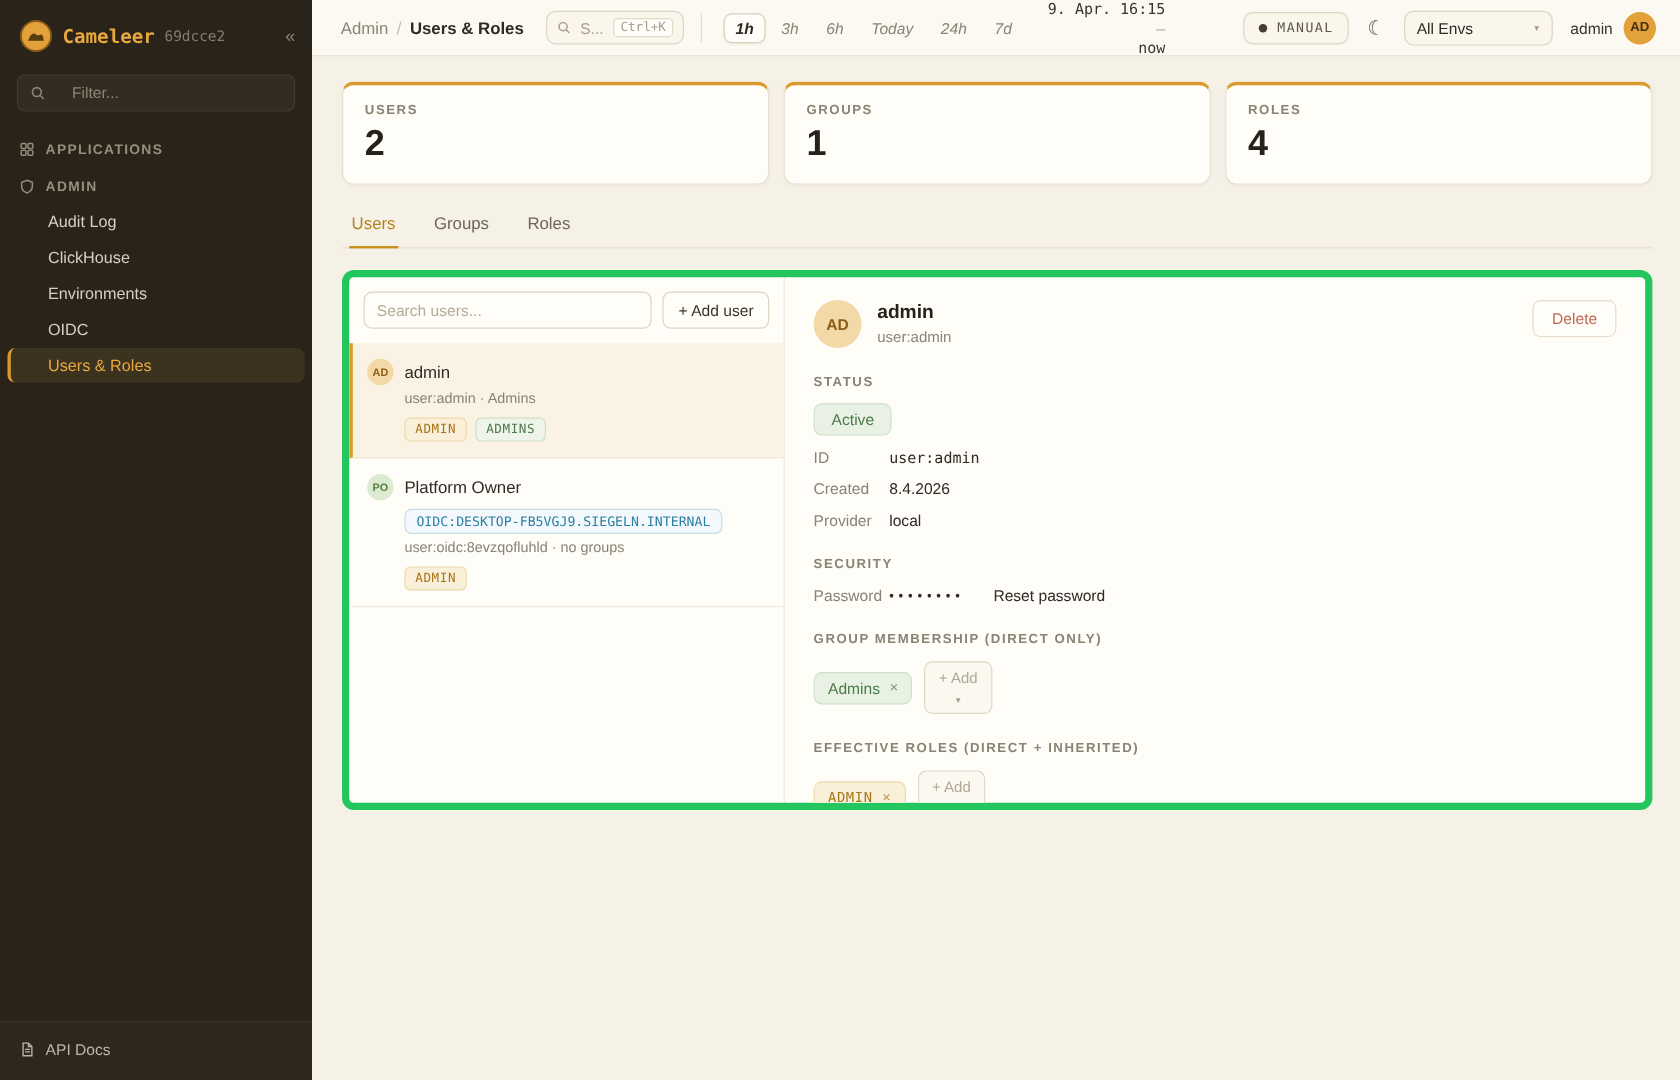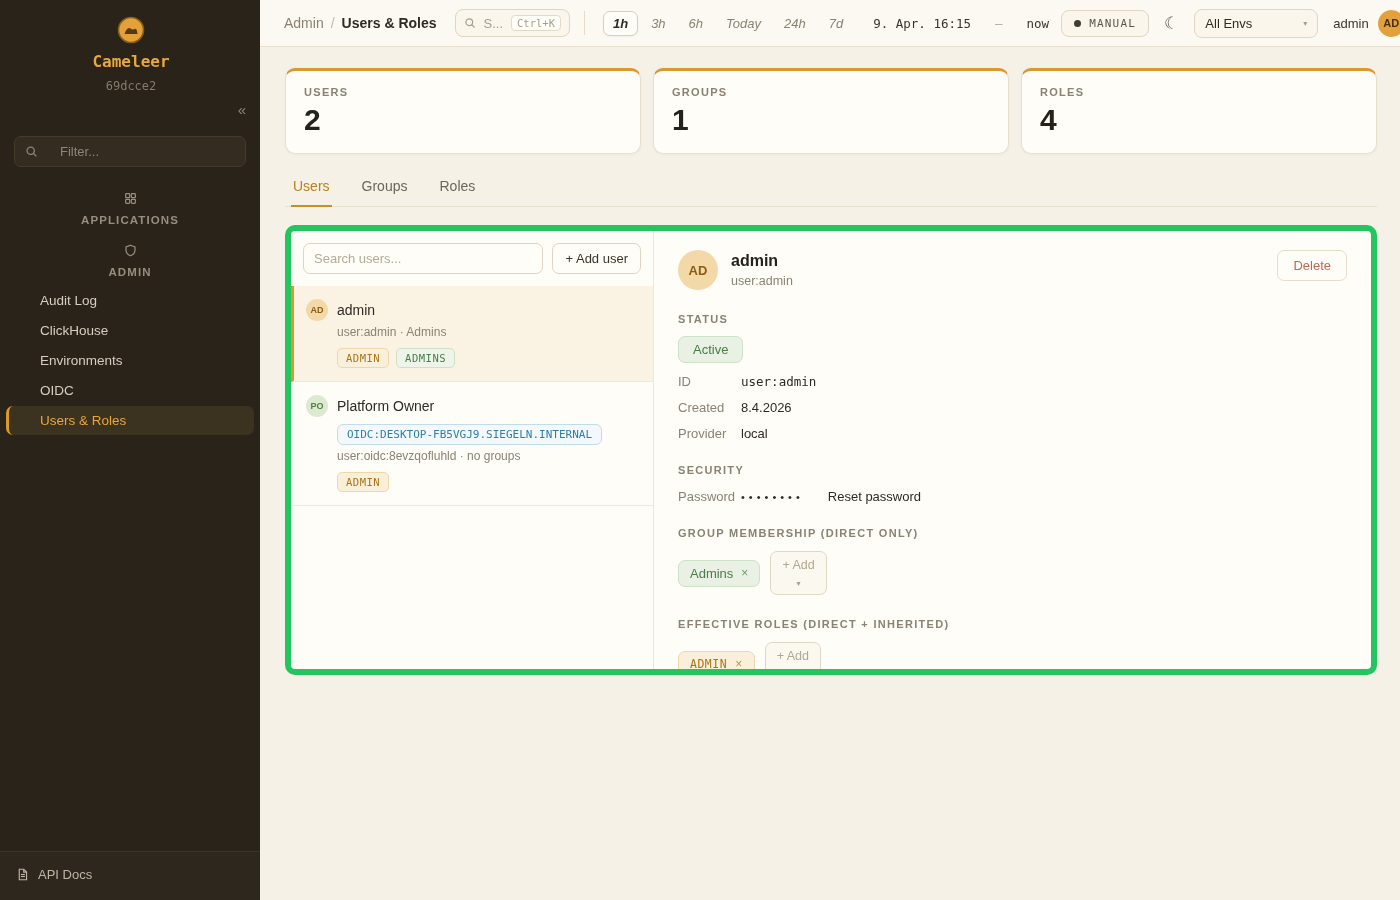--- a/index.html
+++ b/index.html
@@ -11,37 +11,37 @@
     font-size: 13px;
   }
   .mono { font-family: "DejaVu Sans Mono", monospace; }
   .app { display: flex; width: 1400px; height: 900px; }
 
   
   .sidebar {
     width: 260px; flex-shrink: 0; background: #2a231a; color: #d3ccbf;
     display: flex; flex-direction: column;
   }
-  .sidebar-header { display: flex; align-items: center; gap: 8px; padding: 16px 14px 12px 16px; flex-direction: column; }
+  .sidebar-header { display: flex; align-items: center; gap: 8px; padding: 16px 14px 12px 16px; }
   .logo-mark { width: 28px; height: 28px; flex-shrink: 0; }
   .logo-text { font-family: "DejaVu Sans Mono", monospace; color: #e8a83e; font-size: 16px; font-weight: bold; }
   .logo-suffix { font-family: "DejaVu Sans Mono", monospace; color: #847c6c; font-size: 12px; }
   .collapse-btn { margin-left: auto; background: none; border: none; color: #8d8578; font-size: 15px; cursor: pointer; }
   .filter-box {
     margin: 6px 14px 14px; background: #342c20; border: 1px solid #453b2b; border-radius: 7px;
     display: flex; align-items: center; gap: 22px; padding: 7px 10px; color: #8d8578;
   }
   .filter-box input {
     background: transparent; border: none; outline: none; color: #d3ccbf; font-size: 13px;
     font-family: "Liberation Sans", sans-serif; width: 100%;
   }
   .filter-box input::placeholder { color: #8d8578; }
   .side-section {
     display: flex; align-items: center; gap: 9px; padding: 11px 16px 7px;
-    color: #978e7c; font-size: 11.5px; letter-spacing: 1.1px; font-weight: bold; flex-direction: column;
+    color: #978e7c; font-size: 11.5px; letter-spacing: 1.1px; font-weight: bold;
   }
   .nav-item { padding: 7px 16px 7px 40px; font-size: 13.5px; color: #d6cfc1; cursor: pointer; margin: 1px 0; }
   .nav-item.active {
     margin: 1px 6px; padding-left: 31px; border-left: 3px solid #d99a2b; border-radius: 7px;
     background: #3c3220; color: #e8a83e;
   }
   .sidebar-footer {
     margin-top: auto; display: flex; align-items: center; gap: 9px;
     padding: 15px 16px 18px; color: #bdb6a6; font-size: 13px;
     border-top: 1px solid rgba(255,255,255,0.06); background: rgba(255,255,255,0.02); cursor: pointer;
@@ -65,21 +65,21 @@
     color: #a79e8c; font-size: 13px; cursor: pointer;
   }
   .kbd {
     font-family: "DejaVu Sans Mono", monospace; font-size: 10.5px; color: #a79e8c;
     border: 1px solid #e2dac8; background: #fffdf8; border-radius: 4px; padding: 1px 5px;
   }
   .v-div { width: 1px; height: 24px; background: #e3dbc8; margin: 0 6px; flex-shrink: 0; }
   .ranges { display: flex; align-items: center; gap: 3px; margin-left: 4px; }
   .range { padding: 4px 9px; font-size: 13px; color: #8a8374; border-radius: 7px; border: 1px solid transparent; cursor: pointer; white-space: nowrap; font-style: italic; }
   .range.active { background: #fffdf8; border-color: #d9cfba; color: #2e2a24; font-weight: bold; box-shadow: 0 1px 2px rgba(80,60,20,0.06); }
-  .daterange { display: flex; align-items: flex-start; gap: 24px; font-family: "DejaVu Sans Mono", monospace; font-size: 12.5px; color: #3a352c; margin: 0 4px 0 12px; white-space: nowrap; }
+  .daterange { display: flex; align-items: flex-end; gap: 1px; font-family: "DejaVu Sans Mono", monospace; font-size: 12.5px; color: #3a352c; margin: 0 4px 0 12px; white-space: nowrap; flex-direction: column; }
   .date-sep { color: #b0a894; }
   .top-right { margin-left: auto; display: flex; align-items: center; gap: 11px; }
   .manual-btn {
     display: flex; align-items: center; gap: 8px; border: 1px solid #ded5c2; background: #faf6ec;
     border-radius: 8px; padding: 6px 12px; font-family: "DejaVu Sans Mono", monospace;
     font-size: 11px; letter-spacing: 1.2px; color: #5d574b; cursor: pointer;
   }
   .manual-dot { width: 7px; height: 7px; border-radius: 50%; background: #433d31; }
   .theme-btn { background: none; border: none; color: #6b655a; font-size: 17px; cursor: pointer; padding: 2px 4px; }
   .env-select {

